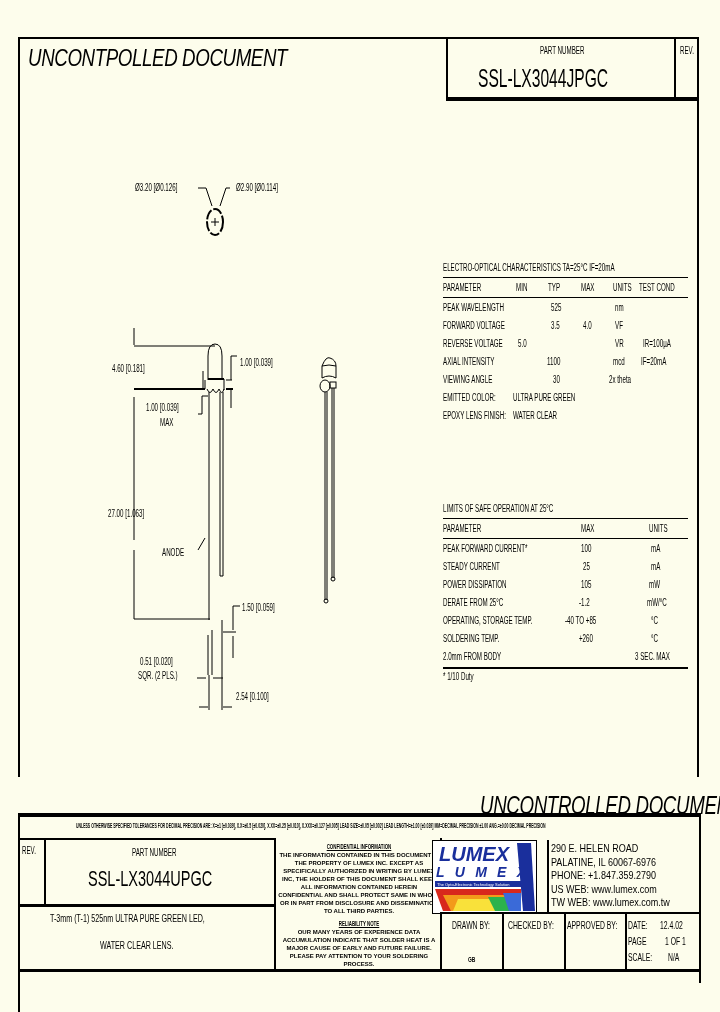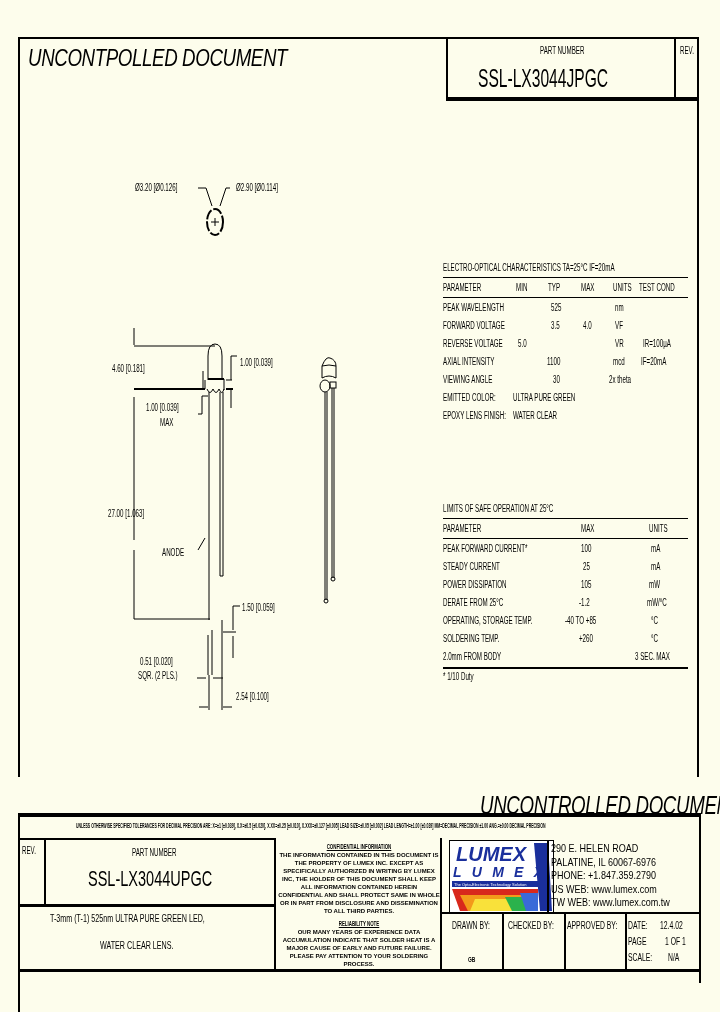--- a/index.html
+++ b/index.html
@@ -233,21 +233,21 @@
 <div class="abs cad" style="left:100px;top:939px;font-size:11px;transform:scaleX(0.65);">WATER CLEAR LENS.</div>
 
 <div class="abs" style="left:278px;top:842px;width:162px;height:126px;text-align:center;">
   <div class="cad" style="font-size:8px;font-weight:bold;text-decoration:underline;transform:scaleX(0.55);transform-origin:center top;">CONFIDENTIAL INFORMATION</div>
   <div style="font-family:'Liberation Sans',sans-serif;font-size:6px;line-height:8px;font-weight:bold;">THE INFORMATION CONTAINED IN THIS DOCUMENT IS THE PROPERTY OF LUMEX INC. EXCEPT AS SPECIFICALLY AUTHORIZED IN WRITING BY LUMEX INC, THE HOLDER OF THIS DOCUMENT SHALL KEEP ALL INFORMATION CONTAINED HEREIN CONFIDENTIAL AND SHALL PROTECT SAME IN WHOLE OR IN PART FROM DISCLOSURE AND DISSEMINATION TO ALL THIRD PARTIES.</div>
   <div class="cad" style="margin-top:4px;font-size:8px;font-weight:bold;text-decoration:underline;transform:scaleX(0.55);transform-origin:center top;">RELIABILITY NOTE</div>
   <div style="font-family:'Liberation Sans',sans-serif;font-size:6px;line-height:8px;font-weight:bold;">OUR MANY YEARS OF EXPERIENCE DATA ACCUMULATION INDICATE THAT SOLDER HEAT IS A MAJOR CAUSE OF EARLY AND FUTURE FAILURE. PLEASE PAY ATTENTION TO YOUR SOLDERING PROCESS.</div>
 </div>
 <div class="abs" style="left:440px;top:838px;width:2px;height:133px;background:#000;"></div>
 
-<div class="abs" style="left:449px;top:840px;width:103px;height:72px;border:1px solid #000;background:#fff;overflow:hidden;">
+<div class="abs" style="left:432px;top:840px;width:103px;height:72px;border:1px solid #000;background:#fff;overflow:hidden;">
   <svg width="103" height="72">
     <text x="6" y="20" font-family="Liberation Sans, sans-serif" font-style="italic" font-weight="bold" font-size="20" fill="#1a2f9c">LUMEX</text>
     <text x="3" y="36" font-family="Liberation Sans, sans-serif" font-style="italic" font-weight="bold" font-size="14" fill="#1a2f9c" textLength="90">LUMEX</text>
     <rect x="2" y="40" width="86" height="6" fill="#1a2f9c"></rect>
     <text x="4" y="45" font-family="Liberation Sans, sans-serif" font-size="4" fill="#fff">The Opto-Electronic Technology Solution</text>
     <polygon points="2,48 88,48 88,70 10,70" fill="#d8281c"></polygon>
     <polygon points="10,54 80,54 80,70 18,70" fill="#f39a1a"></polygon>
     <polygon points="25,58 60,58 65,70 20,70" fill="#f9e13a"></polygon>
     <polygon points="55,56 80,56 82,70 62,70" fill="#2bb24c"></polygon>
     <polygon points="70,52 88,52 88,70 76,70" fill="#3a6ad8"></polygon>

